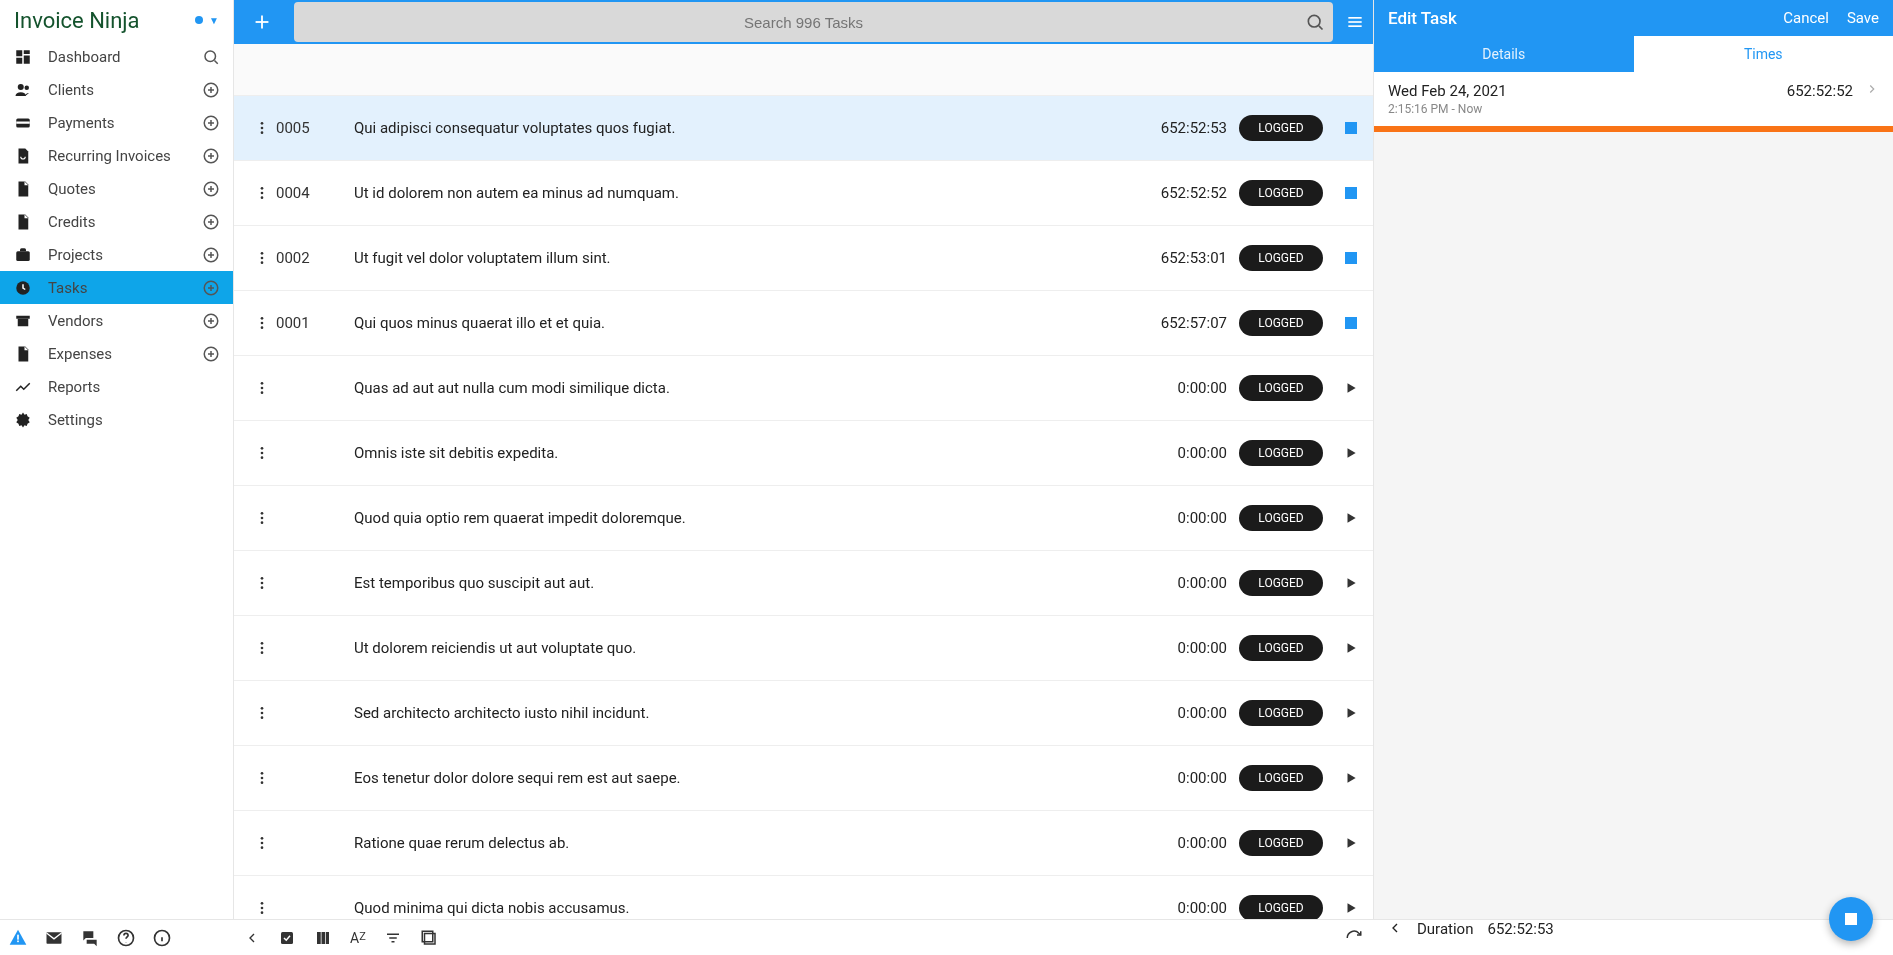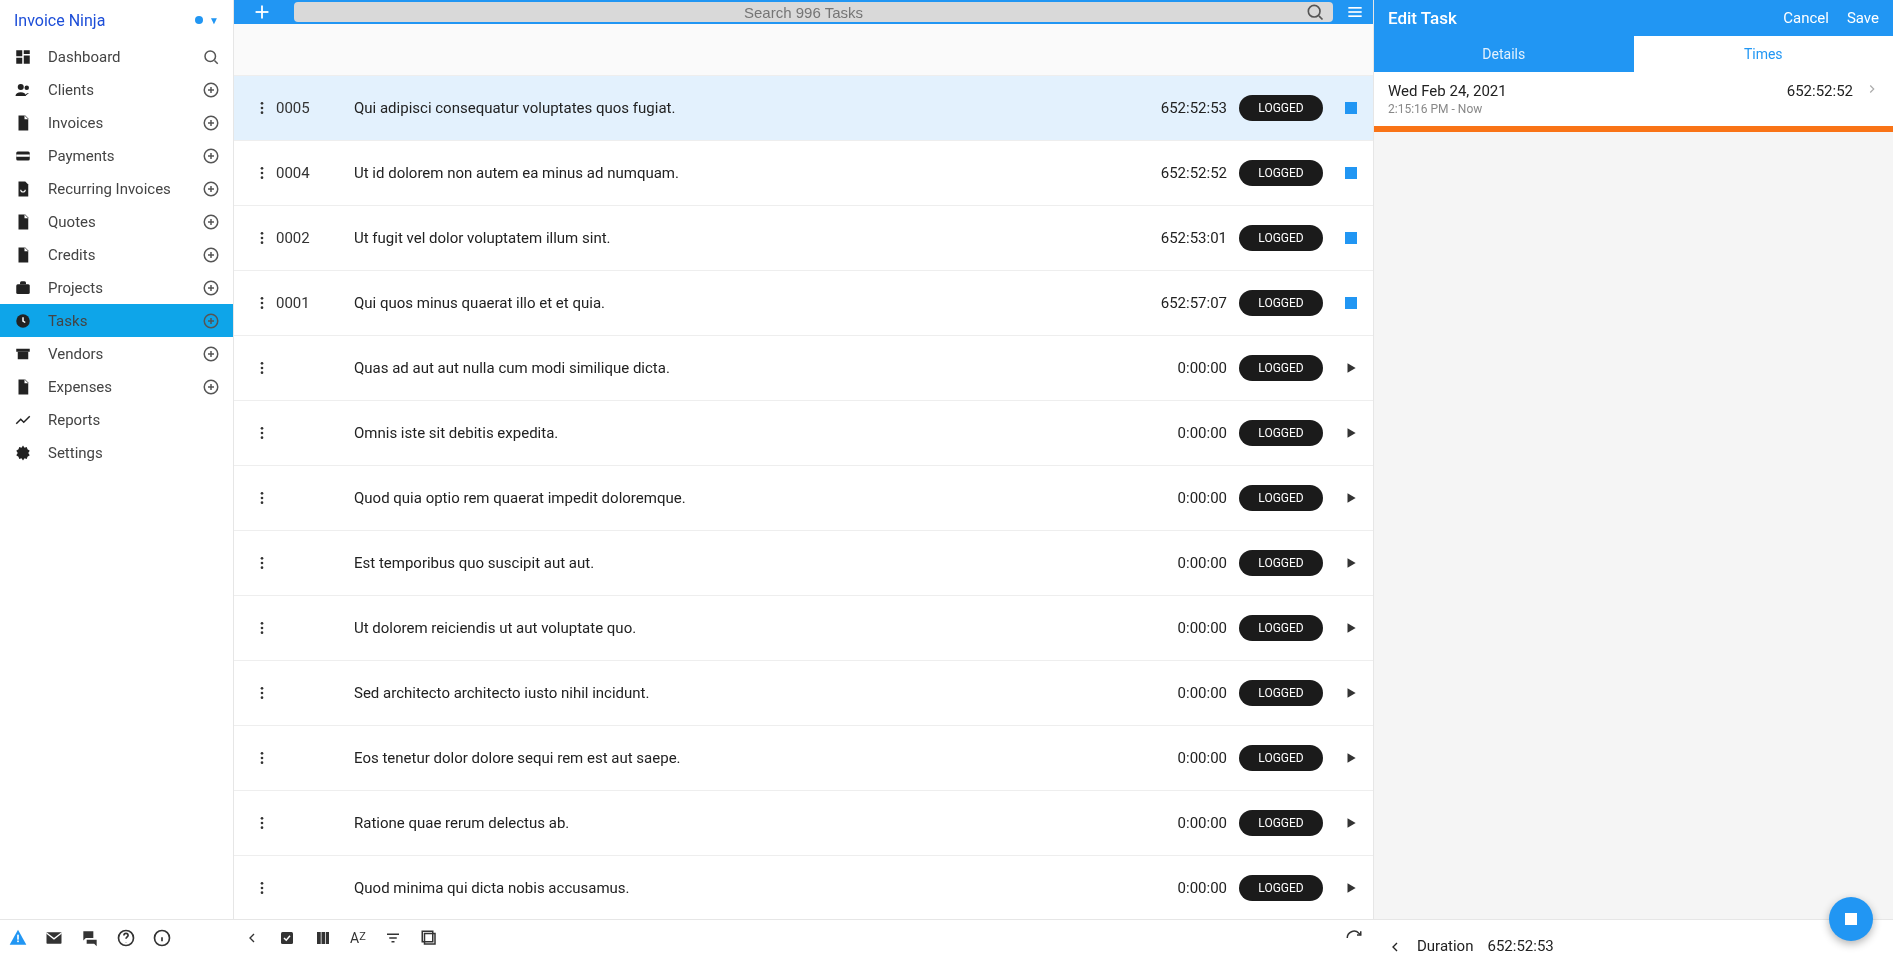--- a/index.html
+++ b/index.html
@@ -1,34 +1,34 @@
 <!DOCTYPE html>
 <html><head>
 <meta charset="utf-8">
 <style>
 * { box-sizing: border-box; margin: 0; padding: 0; }
 body { font-family: -apple-system, BlinkMacSystemFont, "Segoe UI", Roboto, Arial, sans-serif; font-size: 14px; color: #333; height: 100vh; display: flex; overflow: hidden; }
 
 
 .sidebar { width: 234px; flex: 0 0 234px; background: #fff; border-right: 1px solid #e6e6e6; display: flex; flex-direction: column; }
 .sidebar-header { display: flex; align-items: center; padding: 8px 14px; height: 40px; }
-.brand { font-size: 16px; font-weight: 400; color: #1d4ed8; flex: 1; }
+.brand { font-size: 22px; font-weight: 400; color: #14532d; flex: 1; }
 .brand-dot { width: 8px; height: 8px; border-radius: 50%; background: #2196f3; margin-right: 6px; }
 .brand-caret { color: #2196f3; font-size: 10px; }
 .sidebar-nav { flex: 1; overflow-y: auto; }
 .nav-item { display: flex; align-items: center; height: 33px; padding: 0 12px; cursor: pointer; color: #444; }
 .nav-item.active { background: #0ea5e9; font-weight: 400; }
 .nav-icon { width: 22px; height: 22px; margin-right: 14px; display: flex; align-items: center; justify-content: center; color: #222; }
 .nav-label { flex: 1; font-size: 15px; }
 .nav-action { width: 20px; height: 20px; display: flex; align-items: center; justify-content: center; color: #555; }
 svg { display: block; }
 
 
 .main { flex: 1; display: flex; flex-direction: column; min-width: 0; }
-.main-header { height: 24px; background: #2196f3; display: flex; align-items: stretch; }
+.main-header { height: 44px; background: #2196f3; display: flex; align-items: stretch; }
 .add-btn { width: 56px; display: flex; align-items: center; justify-content: center; color: #fff; cursor: pointer; }
 .search-wrap { flex: 1; margin: 2px 4px; background: #d9d9d9; border-radius: 4px; display: flex; align-items: center; padding: 0 8px; }
 .search-input { flex: 1; border: none; background: transparent; text-align: center; font-size: 15px; color: #555; outline: none; }
 .search-icon { color: #555; }
 .hamburger { width: 36px; display: flex; align-items: center; justify-content: center; color: #fff; cursor: pointer; }
 
 
 .sub-header { height: 52px; background: #fafafa; border-bottom: 1px solid #eee; }
 
 
@@ -66,21 +66,21 @@
 
 
 .bottom-left { position: fixed; bottom: 0; left: 0; width: 234px; height: 36px; background: #fff; border-top: 1px solid #e6e6e6; display: flex; align-items: center; padding: 0 8px; gap: 16px; color: #333; }
 .bottom-left .bi { display: flex; align-items: center; justify-content: center; cursor: pointer; }
 .bottom-left .warn { color: #2196f3; }
 
 .bottom-main { position: fixed; bottom: 0; left: 234px; right: 520px; height: 36px; background: #fff; border-top: 1px solid #e6e6e6; display: flex; align-items: center; padding: 0 10px; gap: 18px; color: #333; }
 .bottom-main .bi { display: flex; cursor: pointer; }
 .bottom-main .right { margin-left: auto; }
 
-.bottom-edit { position: fixed; bottom: 0; right: 0; width: 520px; height: 36px; background: #fff; border-top: 1px solid #e6e6e6; display: flex; align-items: flex-end; padding: 0 14px; gap: 14px; color: #222; }
+.bottom-edit { position: fixed; bottom: 0; right: 0; width: 520px; height: 36px; background: #fff; border-top: 1px solid #e6e6e6; display: flex; align-items: flex-start; padding: 0 14px; gap: 14px; color: #222; }
 .dur-label { font-size: 15px; }
 
 
 .fab { position: fixed; right: 20px; bottom: 14px; width: 44px; height: 44px; border-radius: 50%; background: #2196f3; display: flex; align-items: center; justify-content: center; box-shadow: 0 3px 8px rgba(0,0,0,0.3); cursor: pointer; }
 .fab-sq { width: 12px; height: 12px; background: #fff; }
 
 
 .task-list { padding-bottom: 40px; }
 .times-body { padding-bottom: 60px; }
 </style>
@@ -114,36 +114,20 @@
       <div class="nav-item">
         <span class="nav-icon">
           <svg width="18" height="18" viewBox="0 0 24 24" fill="currentColor">
             <circle cx="9" cy="8" r="4"></circle>
             <circle cx="17" cy="9" r="3"></circle>
             <path d="M2 20c0-3 3-5 7-5s7 2 7 5"></path>
             <path d="M15 20c0-2 1.5-4 5-4"></path>
           </svg>
         </span>
         <span class="nav-label">Clients</span>
-        <span class="nav-action">
-          <svg width="18" height="18" viewBox="0 0 24 24" fill="none" stroke="currentColor" stroke-width="2">
-            <circle cx="12" cy="12" r="9"></circle>
-            <line x1="12" y1="8" x2="12" y2="16"></line>
-            <line x1="8" y1="12" x2="16" y2="12"></line>
-          </svg>
-        </span>
-      </div>
-      <div class="nav-item">
-        <span class="nav-icon">
-          <svg width="18" height="18" viewBox="0 0 24 24" fill="currentColor">
-            <path d="M6 2h9l4 4v16H6z"></path>
-            <path d="M14 2v5h5" fill="#fff"></path>
-          </svg>
-        </span>
-        <span class="nav-label">Invoices</span>
         <span class="nav-action">
           <svg width="18" height="18" viewBox="0 0 24 24" fill="none" stroke="currentColor" stroke-width="2">
             <circle cx="12" cy="12" r="9"></circle>
             <line x1="12" y1="8" x2="12" y2="16"></line>
             <line x1="8" y1="12" x2="16" y2="12"></line>
           </svg>
         </span>
       </div>
       <div class="nav-item">
         <span class="nav-icon">

